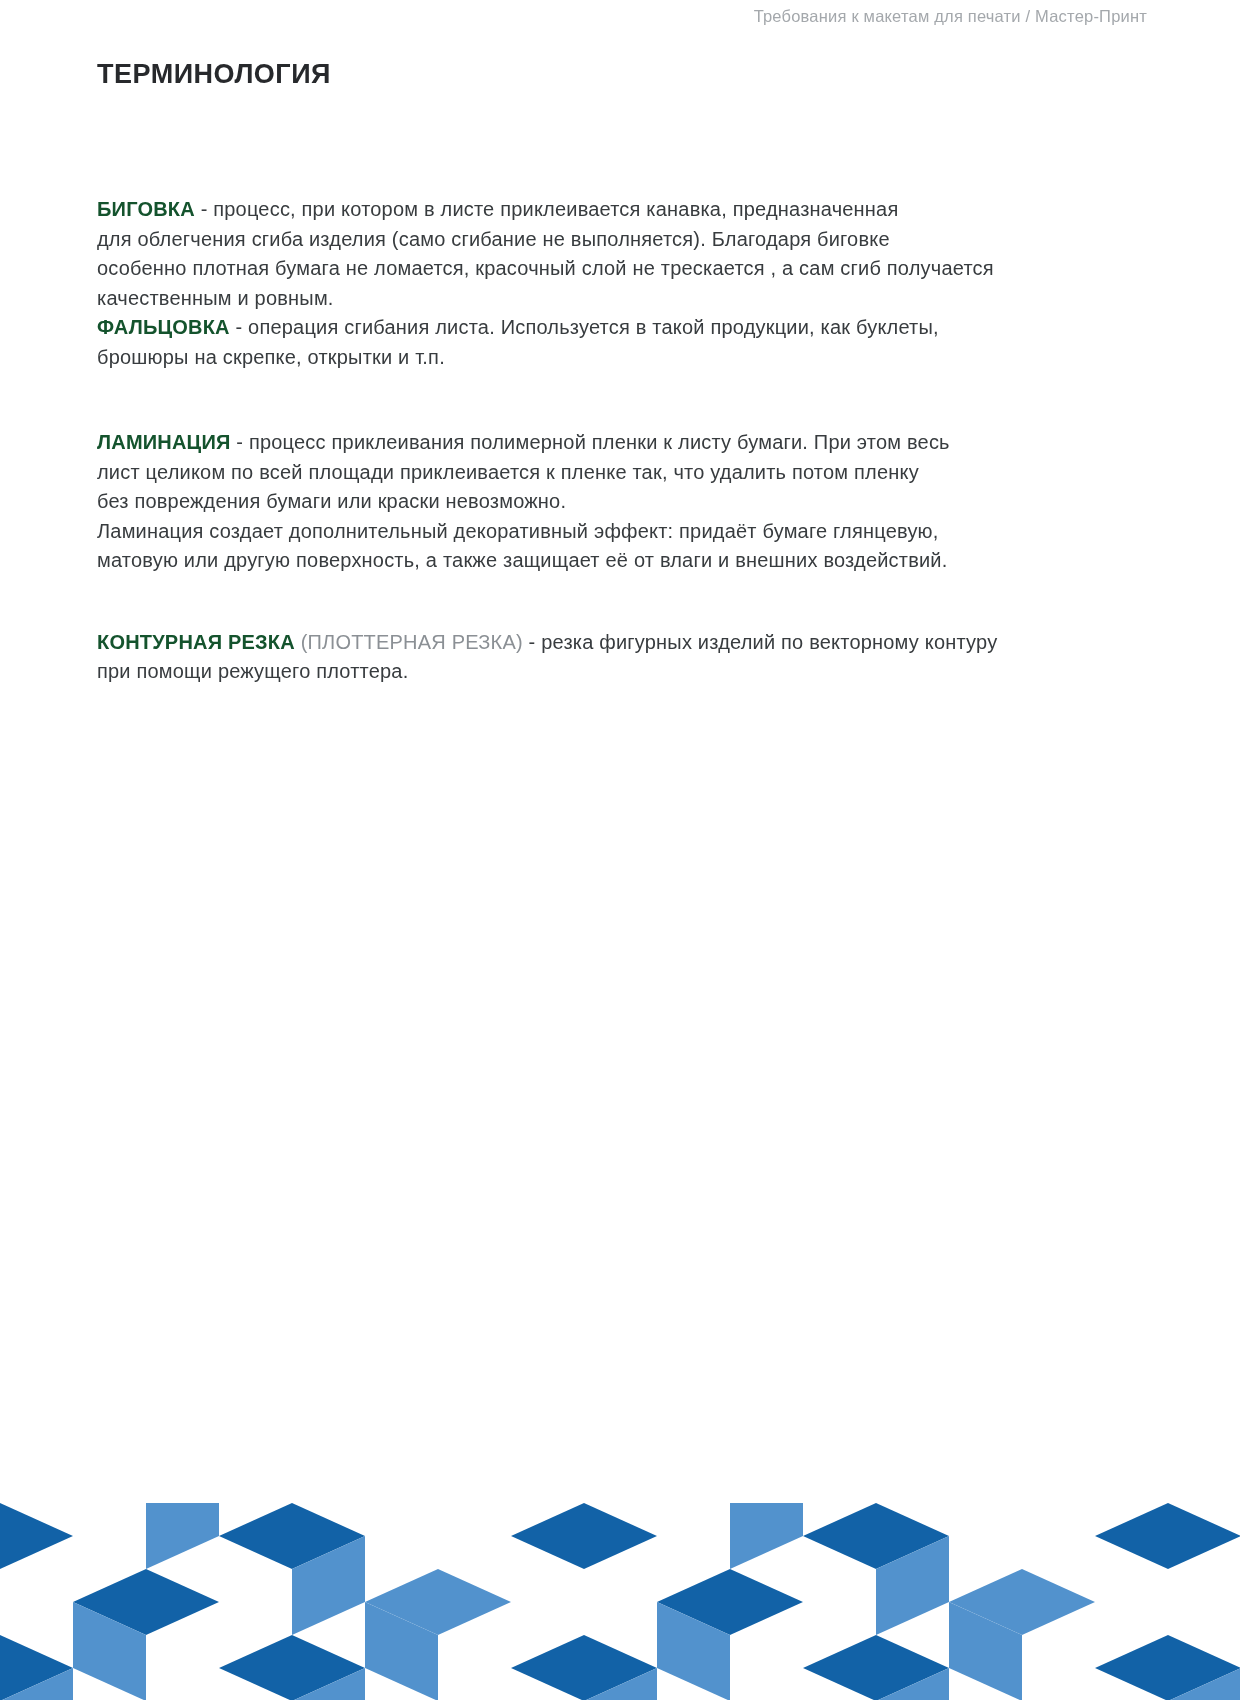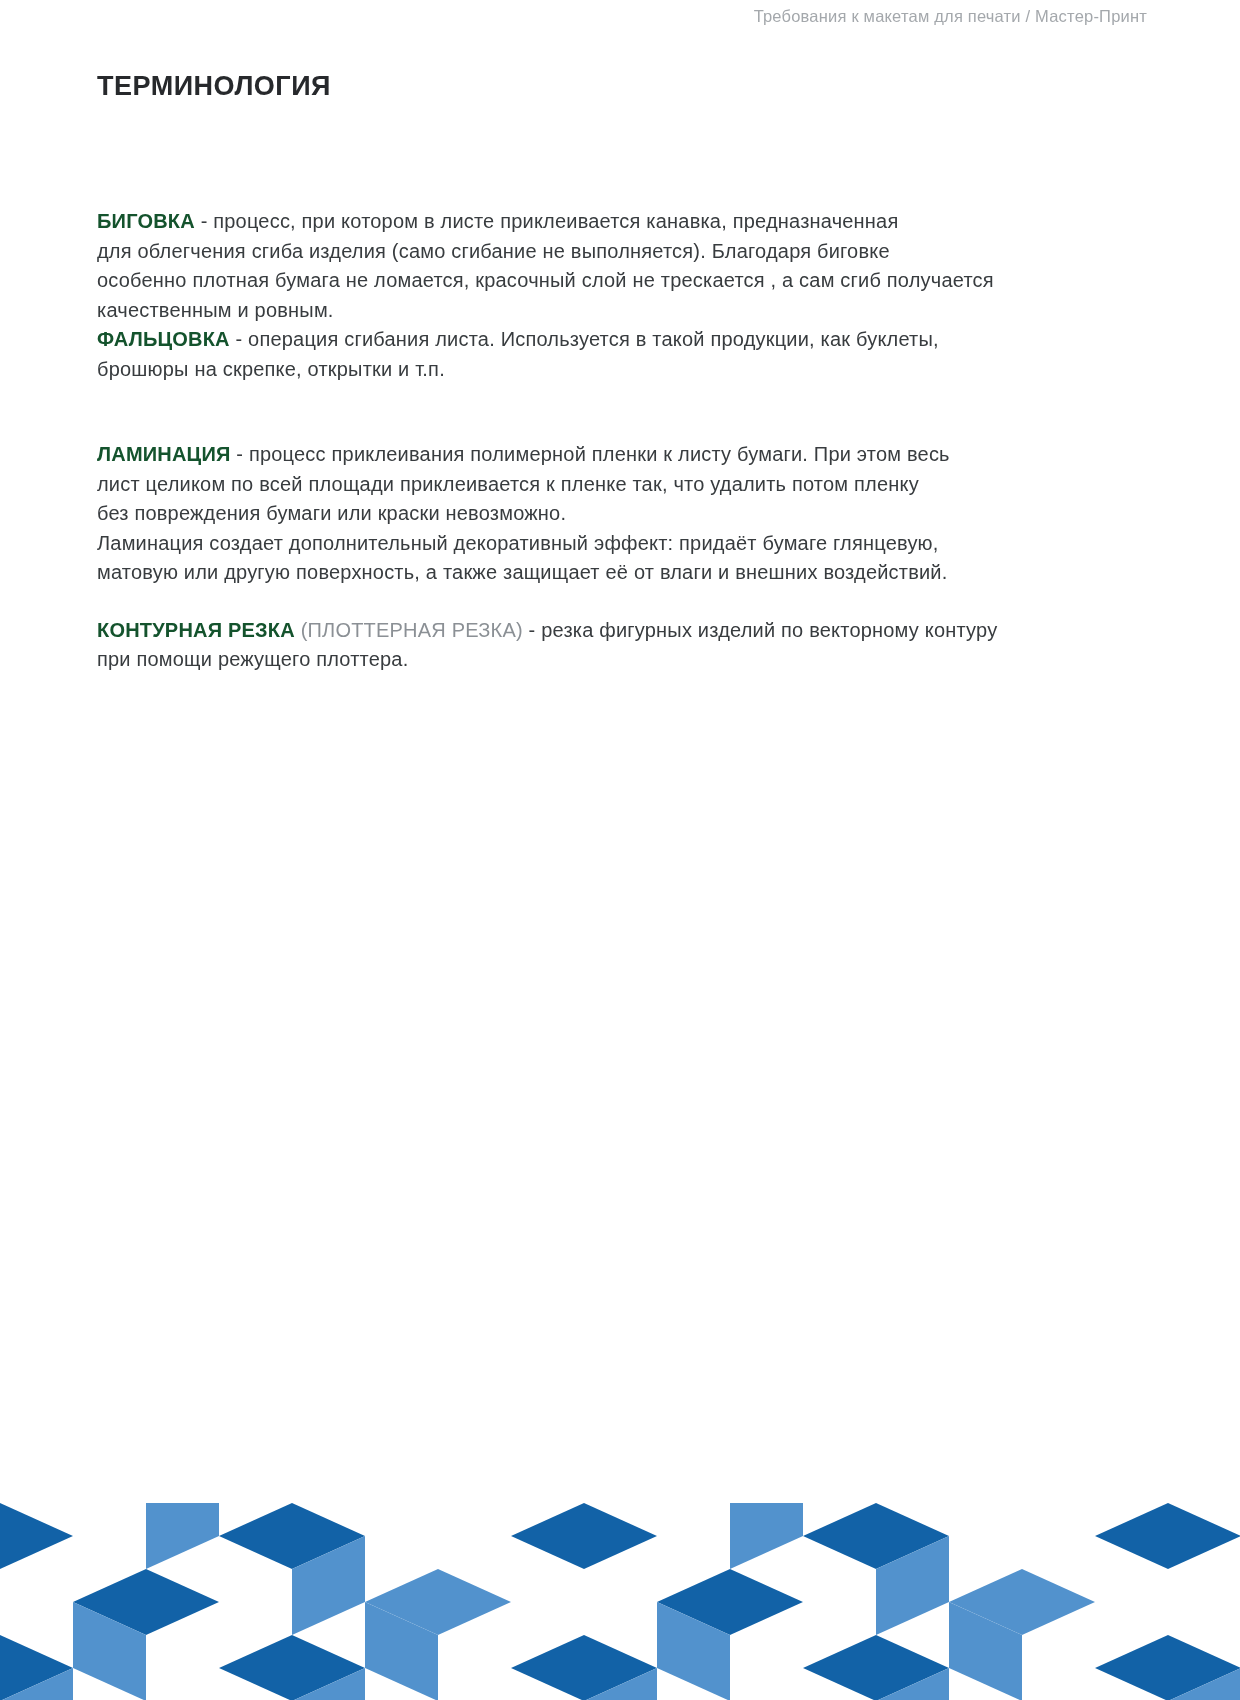--- a/index.html
+++ b/index.html
@@ -18,21 +18,21 @@
     top: 7px;
     right: 93px;
     font-size: 16.5px;
     letter-spacing: 0.2px;
     color: #a4a8ac;
     text-align: right;
     margin-left: 20px;
   }
   .content {
     position: absolute;
-    top: 12px; left: 0;
+    top: 0; left: 0;
     width: 1129px;
     padding: 58px 80px 0 97px;
   }
   .page-title {
     font-size: 27px;
     font-weight: 700;
     letter-spacing: 0.5px;
     color: #27292c;
     line-height: 33px;
   }
@@ -50,21 +50,21 @@
     letter-spacing: 0.2px;
     max-width: 1070px;
   }
   .term-block .term { font-weight: 700; color: #14532d; }
   .term-block .term-note { color: #8b9095; font-weight: 400; }
   .term-block .definition { white-space: pre-line; }
   #p1 { margin-top: 104px; }
   #p2 { }
   #p3 { margin-top: 56px; }
   #p4 { margin-top: 58px; }
-  #p5 { margin-top: 28px; }
+  #p5 { margin-top: 52px; }
   .footer-pattern {
     position: absolute;
     left: 0; bottom: 0;
     width: 1240px;
     height: 197px;
     line-height: 0;
   }
   .footer-pattern polygon.c-dark  { fill: var(--c-dark, #1262a7); }
   .footer-pattern polygon.c-light { fill: var(--c-light, #5292cd); }
 </style>

